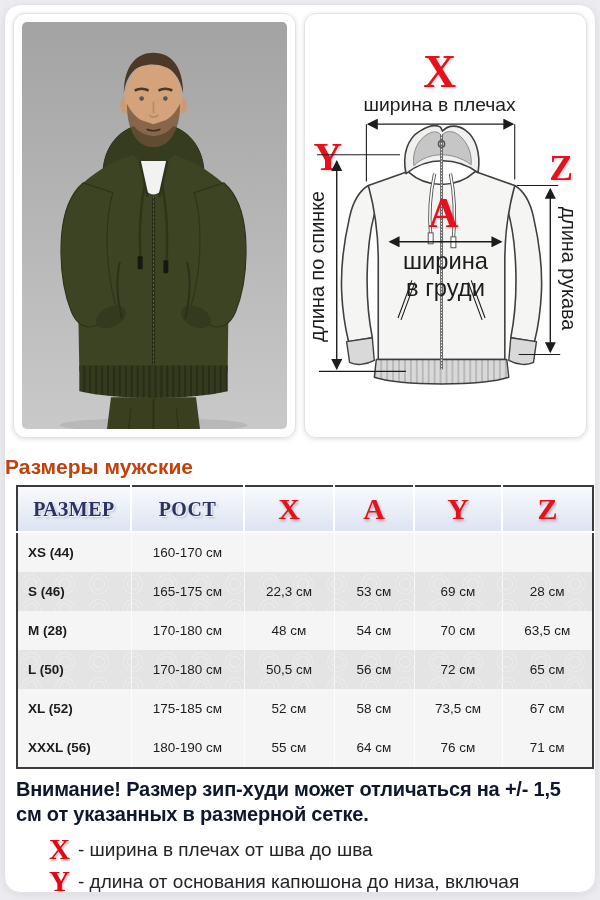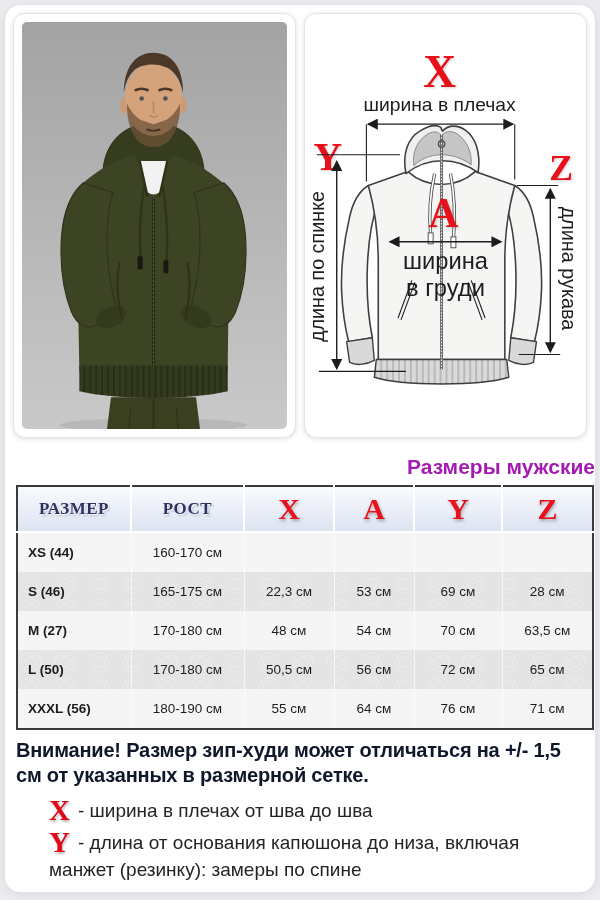--- a/index.html
+++ b/index.html
@@ -19,39 +19,39 @@
   .top-row{display:flex;gap:8px;padding:8px;}
   .card{
     width:287px;height:425px;box-sizing:border-box;
     background:#fff;border:1px solid #e3e3e6;border-radius:12px;
     box-shadow:0 1px 5px rgba(0,0,0,.13);
     padding:8px;
   }
   .card svg{display:block;width:100%;height:100%;}
   .photo-frame{border-radius:5px;overflow:hidden;width:100%;height:100%;}
   .size-title{
-    margin:9px 0 6px 0;text-align:right;
-    font-size:21px;font-weight:bold;color:#a21caf;
+    margin:9px 0 6px 0;text-align:left;
+    font-size:21px;font-weight:bold;color:#c2410c;
   }
   .table-wrap{margin:0 11px;}
   table{
     border-collapse:collapse;width:100%;
     border:2px solid #3b3b3b;
     font-size:13.5px;color:#1c1c1c;
     table-layout:fixed;
   }
   thead th{
     height:44px;
     background:linear-gradient(#f8fafd,#dde3f2);
     border-right:2px solid #fff;border-bottom:2px solid #fff;
     text-align:center;vertical-align:middle;padding:0;
   }
   thead th:last-child{border-right:none;}
   .th-text{
-    font-family:"Liberation Serif", serif;font-size:17px;font-weight:bold;
+    font-family:"Liberation Serif", serif;font-size:20px;font-weight:bold;
     color:#2b3363;letter-spacing:.5px;
     text-shadow:1px 1px 1px rgba(255,255,255,.95), 2px 2px 2px rgba(90,100,140,.35);
   }
   .th-letter{
     font-family:"Liberation Serif", serif;font-size:30px;font-weight:bold;
     color:#e8111b;line-height:1;
     text-shadow:1px 2px 3px rgba(110,110,110,.55);
   }
   tbody td{
     height:25px;padding:7px;text-align:center;
@@ -262,36 +262,44 @@
           </tr>
           <tr class="alt">
             <td class="size-col">S (46)</td>
             <td>165-175 см</td>
             <td>22,3 см</td>
             <td>53 см</td>
             <td>69 см</td>
             <td>28 см</td>
           </tr>
           <tr>
-            <td class="size-col">M (27)</td>
+            <td class="size-col">M (28)</td>
             <td>170-180 см</td>
             <td>48 см</td>
             <td>54 см</td>
             <td>70 см</td>
             <td>63,5 см</td>
           </tr>
           <tr class="alt">
             <td class="size-col">L (50)</td>
             <td>170-180 см</td>
             <td>50,5 см</td>
             <td>56 см</td>
             <td>72 см</td>
             <td>65 см</td>
           </tr>
           <tr>
+            <td class="size-col">XL (52)</td>
+            <td>175-185 см</td>
+            <td>52 см</td>
+            <td>58 см</td>
+            <td>73,5 см</td>
+            <td>67 см</td>
+          </tr>
+          <tr>
             <td class="size-col">XXXL (56)</td>
             <td>180-190 см</td>
             <td>55 см</td>
             <td>64 см</td>
             <td>76 см</td>
             <td>71 см</td>
           </tr>
         </tbody>
     </table>
   </div>

